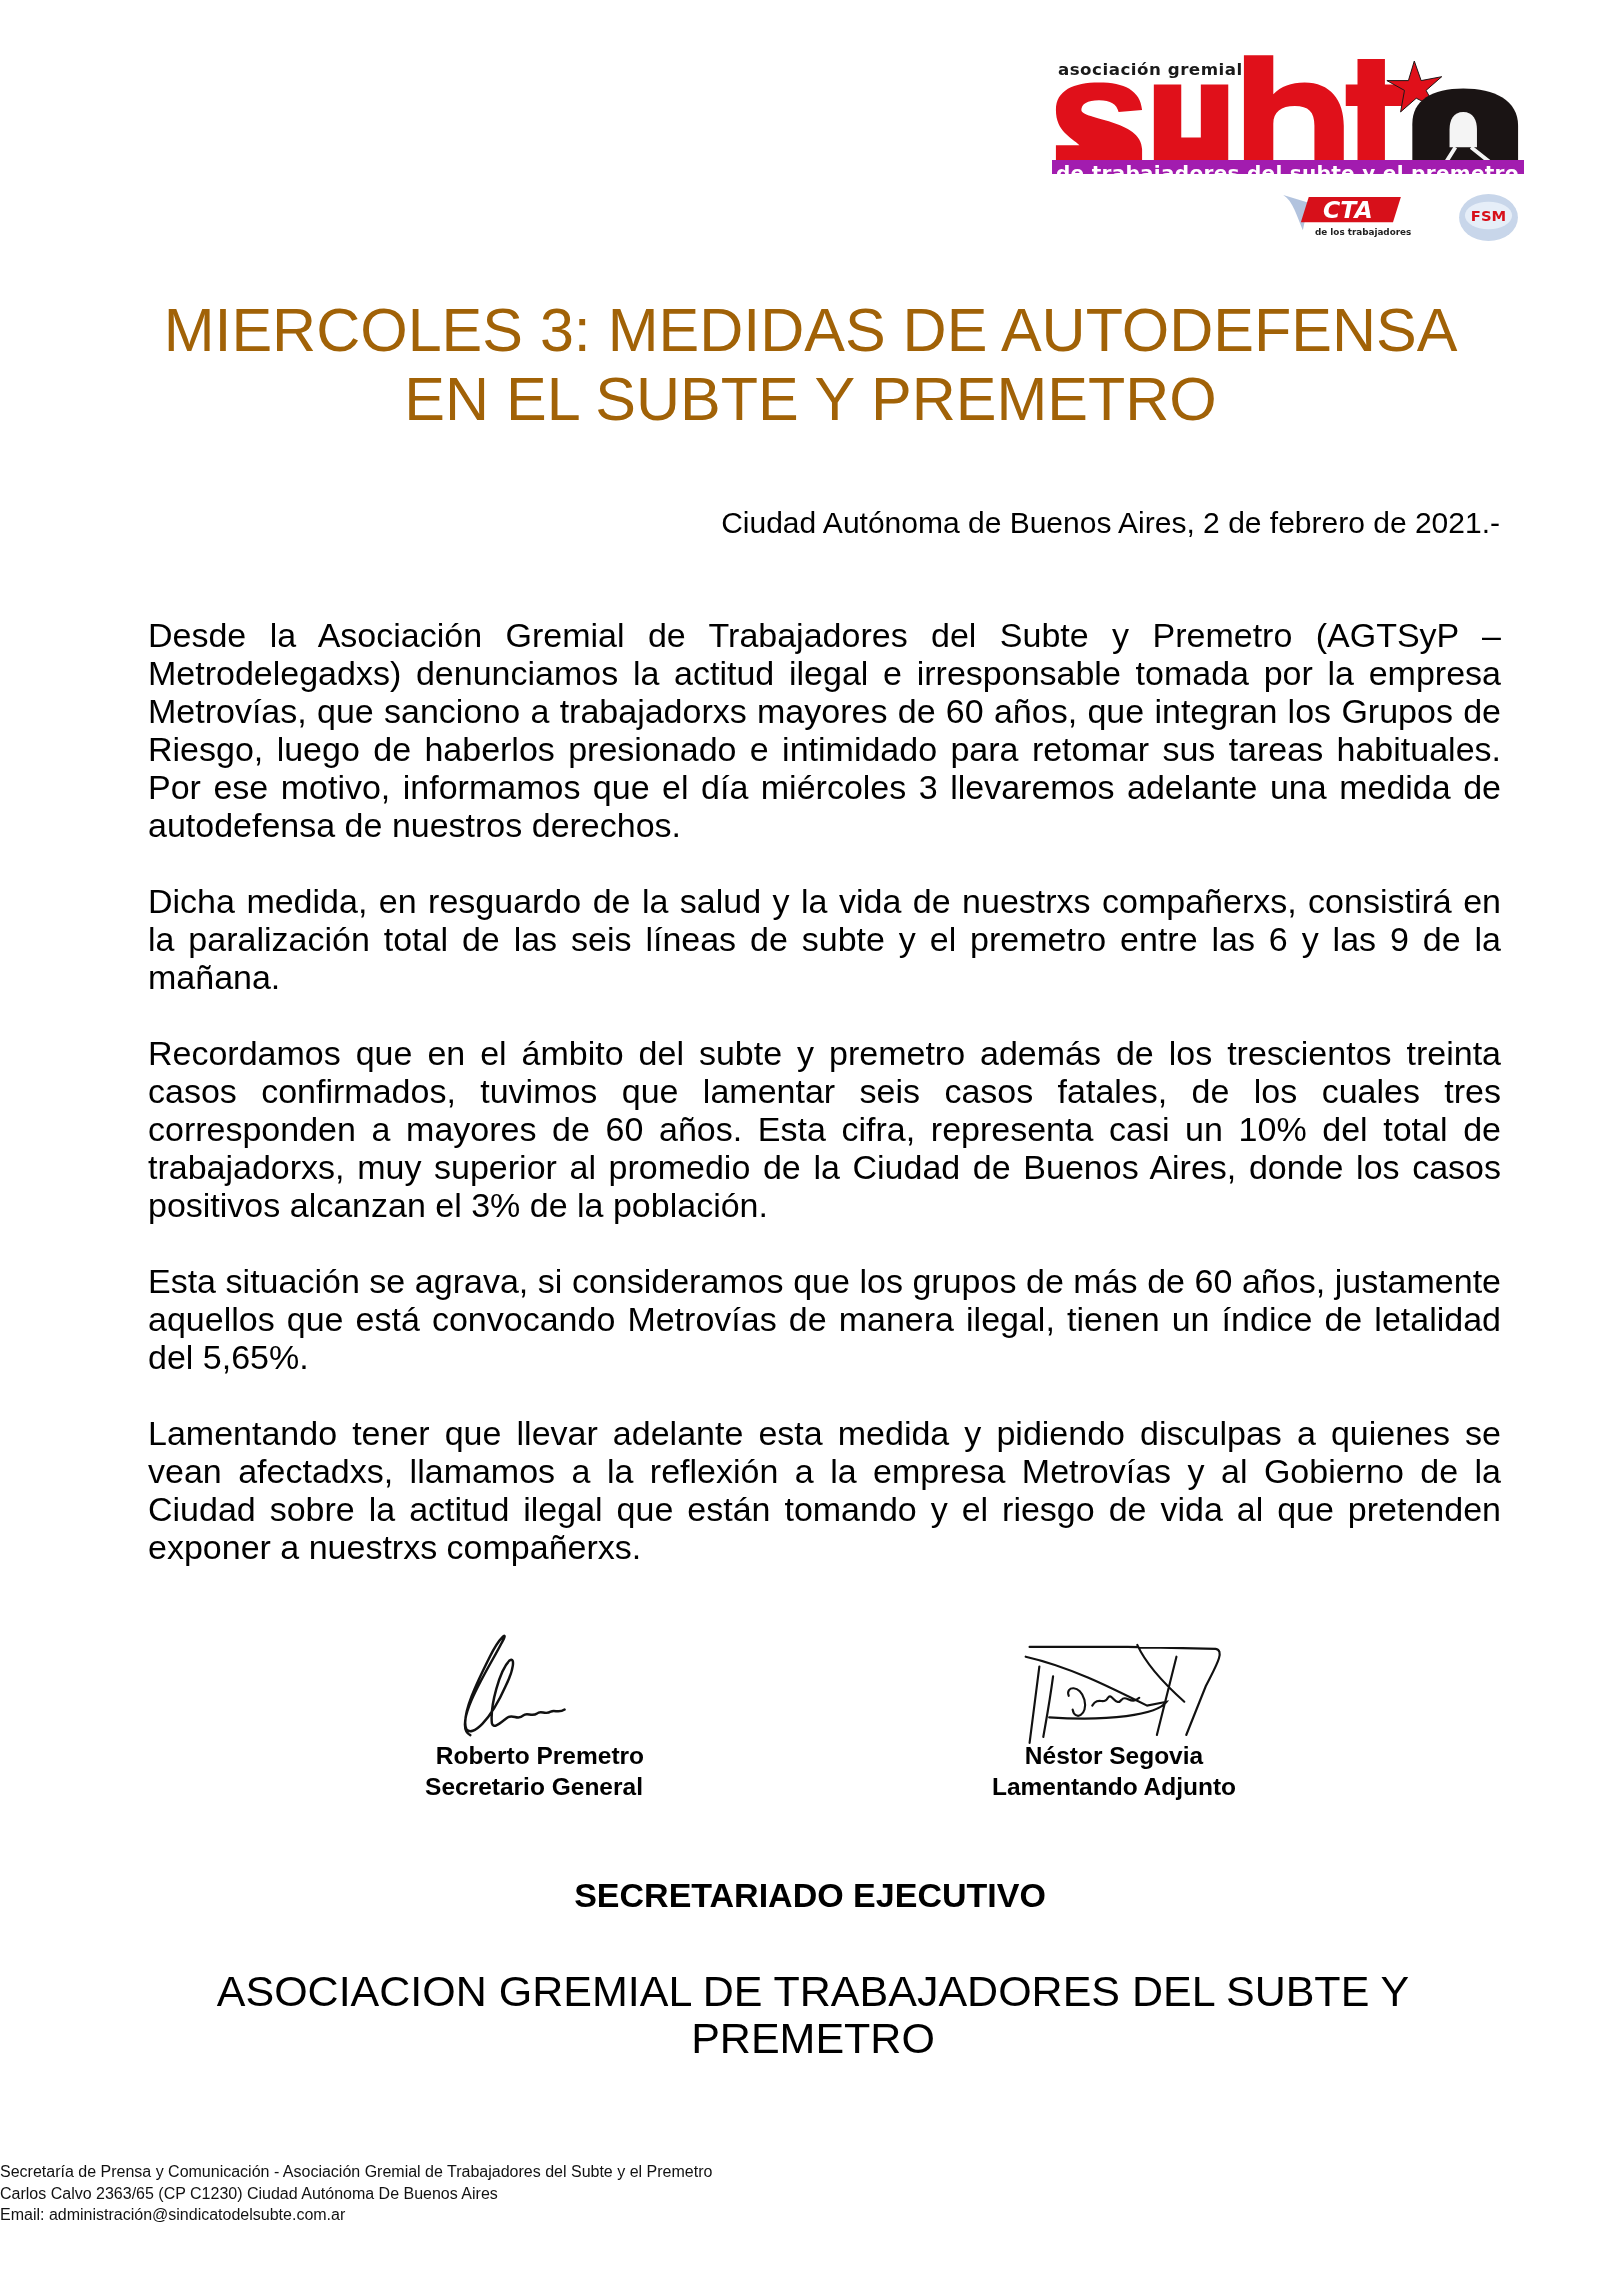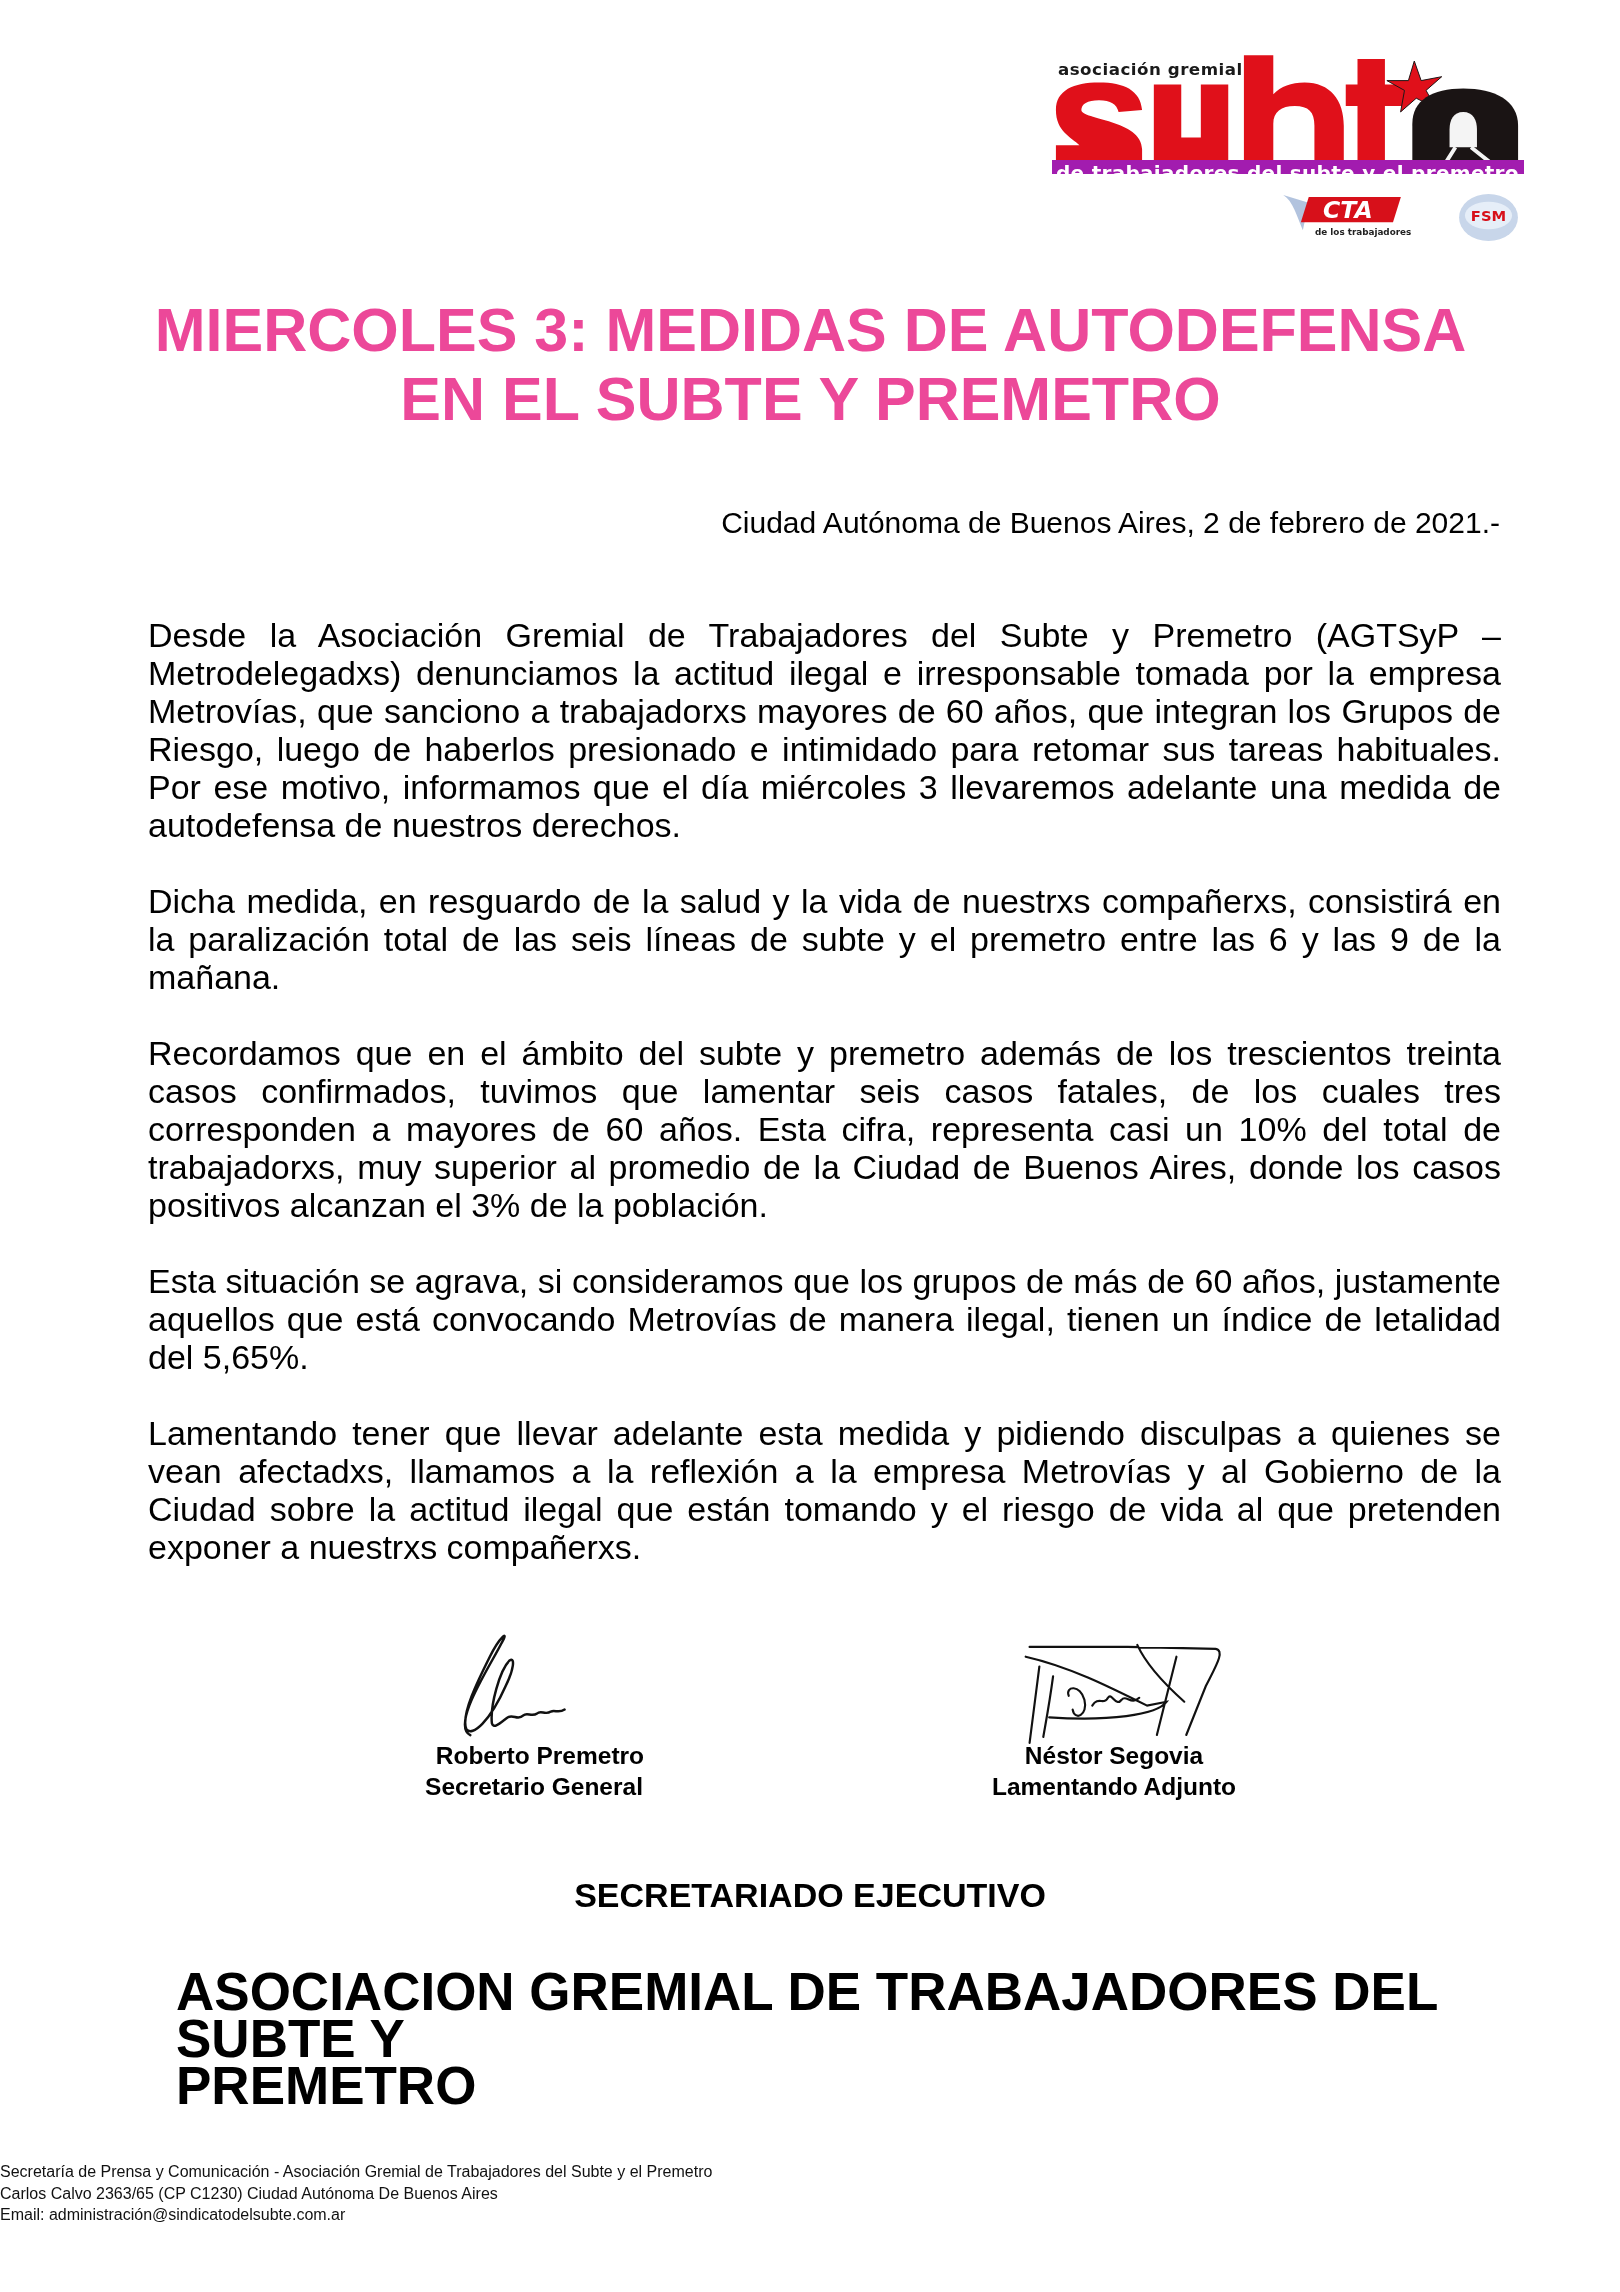--- a/index.html
+++ b/index.html
@@ -30,21 +30,21 @@
     .logo .cta { position: absolute; left: 231px; top: 140px; width: 123px; height: 49px; }
     .logo .cta-sub {
       position: absolute; left: 263px; top: 176px;
       font-family: "DejaVu Sans", sans-serif; font-weight: bold; font-size: 8.8px; color: #222;
     }
     .logo .fsm { position: absolute; left: 402px; top: 140px; width: 69px; height: 54px; }
 
     
     .title {
       left: 118px; top: 296px; width: 1385px; text-align: center;
-      font-weight: bold; font-size: 61px; line-height: 69px; color: #ec4899;
+      font-weight: normal; font-size: 61px; line-height: 69px; color: #a16207;
     }
 
     .date {
       right: 120px; top: 504px; font-size: 30px; line-height: 38px; white-space: nowrap;
     }
 
     
     .body { left: 148px; top: 616px; width: 1353px; }
     .para {
       font-size: 34px; line-height: 38px; text-align: justify; margin: 0 0 38px 0;
@@ -55,22 +55,22 @@
     .sig { width: 294px; text-align: center; font-weight: bold; font-size: 24.5px; line-height: 31px; }
     .sig.left  { left: 387px; top: 1740px; }
     .sig.right { left: 967px; top: 1740px; }
     .sig .name { padding-left: 11.8px; }
     .sig-img { position: absolute; }
     .sig-img.left  { left: 431px; top: 1627px; width: 167px; height: 118px; }
     .sig-img.right { left: 1010px; top: 1627px; width: 235px; height: 123px; }
 
     .exec { left: 0; width: 1620px; top: 1875px; text-align: center; font-weight: bold; font-size: 34px; line-height: 41px; }
     .org {
-      left: 176px; width: 1274px; top: 1968px; 
-      font-weight: bold; font-size: 53px; line-height: 47px;
+      left: 176px; width: 1274px; top: 1968px; text-align: center;
+      font-weight: normal; font-size: 43px; line-height: 47px;
     }
 
     
     .footer {
       left: 0; width: 1620px; top: 2161px; text-align: left;
       font-size: 16px; line-height: 21.6px; color: #111;
     }
   </style>
 </head>
 <body>

